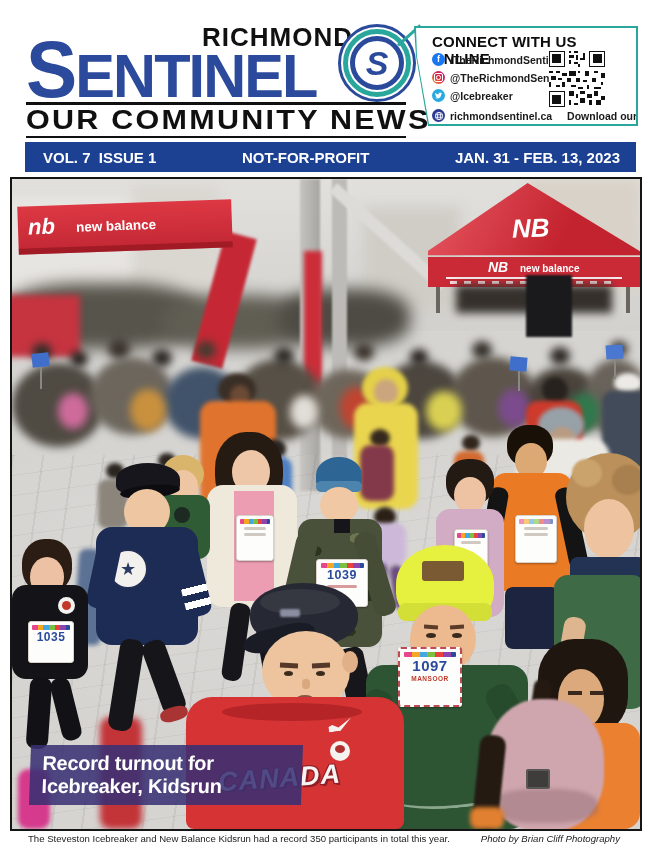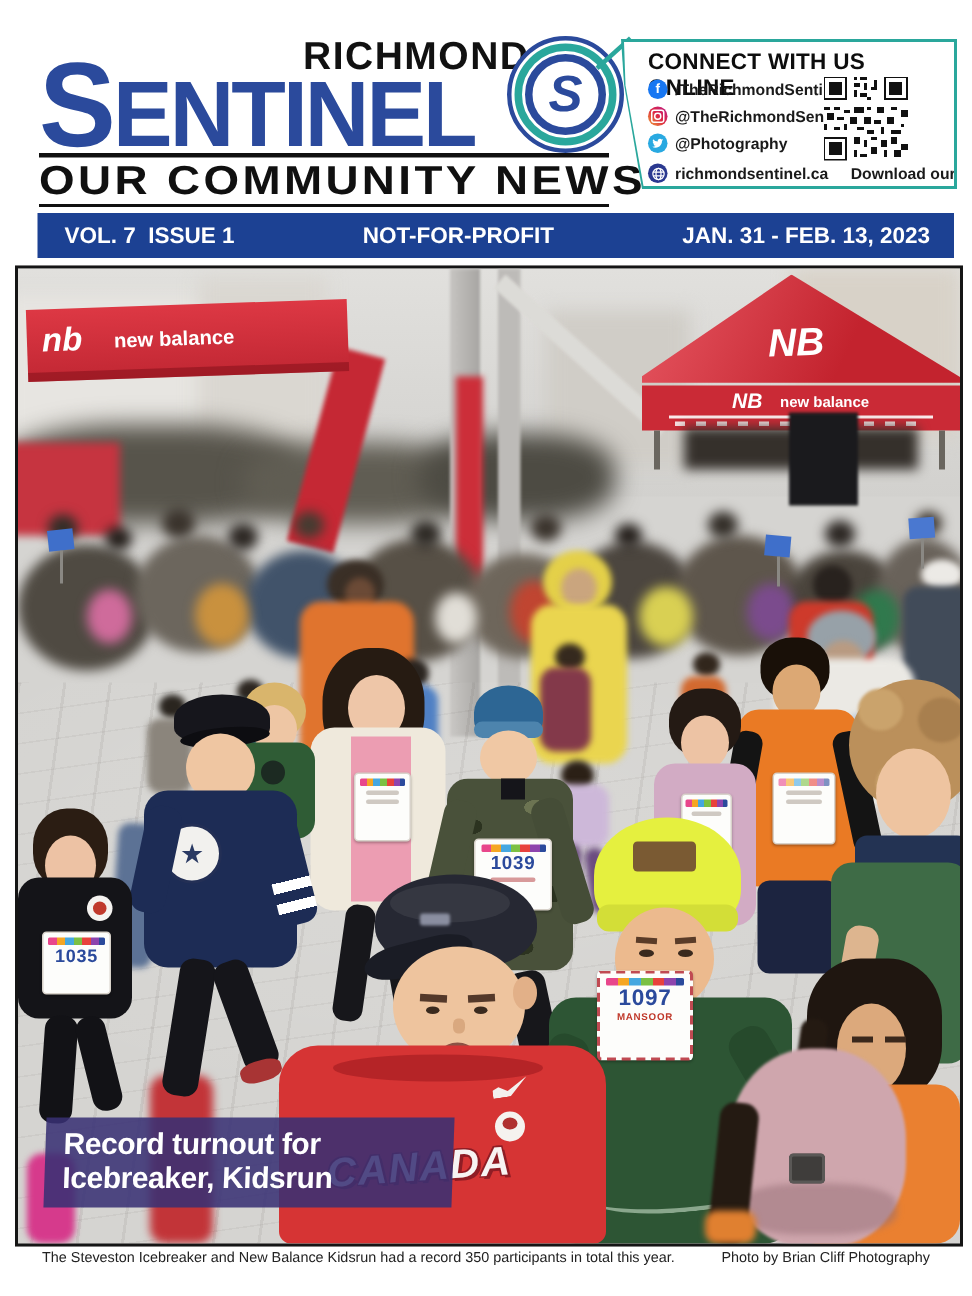--- a/index.html
+++ b/index.html
@@ -60,21 +60,21 @@
           transform:rotate(-4deg);white-space:nowrap;
           text-shadow:-1px -1px 0 #8f1d25,1px -1px 0 #8f1d25,-1px 1px 0 #8f1d25,2px 2px 0 #8f1d25;}
   .caption{left:18px;top:566px;width:272px;background:rgba(56,48,116,.87);transform:skewX(-2deg);
            padding:7px 12px;box-sizing:border-box;z-index:45;}
   .caption div{color:#fff;font-size:20px;font-weight:800;line-height:23px;letter-spacing:-.3px;}
   .pagenum{left:536px;top:548px;font-size:50px;font-weight:700;color:#fff;z-index:44;line-height:1;
            text-shadow:-1px -1px 0 #777,1px -1px 0 #777,-1px 1px 0 #777,1px 1px 0 #777,2px 3px 6px rgba(0,0,0,.45);}
   
   .pfoot{left:28px;top:833px;width:592px;display:flex;justify-content:space-between;align-items:baseline;}
   .pfoot .cap{font-size:9.6px;color:#222;}
-  .pfoot .credit{font-size:9.6px;color:#222;}
+  .pfoot .credit{font-size:9.6px;color:#222;font-style:italic;}
 </style>
 </head>
 <body>
 
 <div class="page">
 
   <header>
     <div class="a kicker">RICHMOND</div>
     <div class="a mast-title"><span class="cap">S</span><span class="rest">ENTINEL</span></div>
     <div class="a logo">
@@ -103,21 +103,21 @@
             </span>
         </span>
         <span class="clabel">@TheRichmondSentinel</span>
       </div>
       <div class="a crow" style="left:16px;top:60px;width:112px;">
         <span class="cic" style="background:#29a9e1;">
           <svg width="9" height="9" viewBox="0 0 24 24">
               <path fill="#fff" d="M22 5.9c-.7.3-1.5.6-2.3.7.8-.5 1.4-1.3 1.7-2.2-.8.5-1.6.8-2.5 1a4 4 0 0 0-6.9 3.6A11.4 11.4 0 0 1 3.7 4.7a4 4 0 0 0 1.2 5.3c-.6 0-1.2-.2-1.8-.5v.1a4 4 0 0 0 3.2 3.9c-.6.2-1.2.2-1.8.1a4 4 0 0 0 3.7 2.8A8 8 0 0 1 2 18a11.3 11.3 0 0 0 6.1 1.8c7.4 0 11.4-6.1 11.4-11.4v-.5c.8-.6 1.5-1.3 2-2z"></path>
             </svg>
         </span>
-        <span class="clabel">@Photography</span>
+        <span class="clabel">@Icebreaker</span>
       </div>
       <div class="a crow" style="left:16px;top:80px;width:200px;">
         <span class="cic" style="background:#2b3990;">
           <svg width="10" height="10" viewBox="0 0 24 24">
               <g fill="none" stroke="#fff" stroke-width="2">
                 <circle cx="12" cy="12" r="9"></circle>
                 <ellipse cx="12" cy="12" rx="4" ry="9"></ellipse>
                 <path d="M3.5 9h17M3.5 15h17"></path>
               </g>
             </svg>

